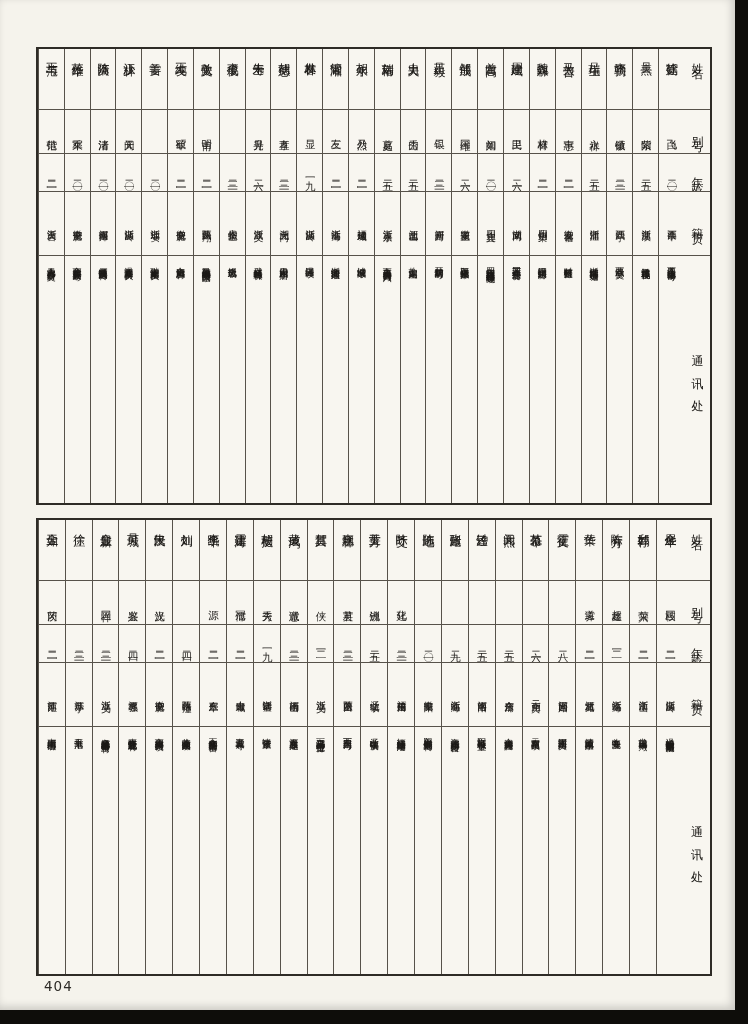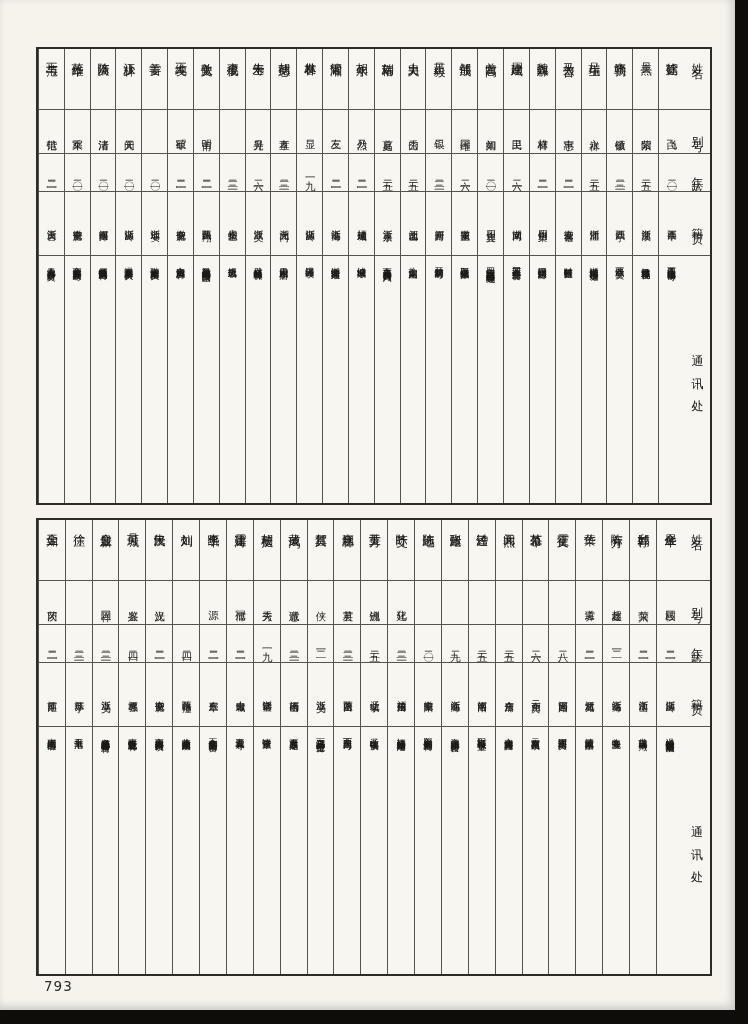--- a/index.html
+++ b/index.html
@@ -936,17 +936,17 @@
         </div>
         <div class="cell c-origin">
           <span>江苏南汇</span>
         </div>
         <div class="cell c-addr">
           <span>南汇周浦中心河镇</span>
         </div>
       </div>
     </section>
 
-  <div class="pageno">793</div>
+  <div class="pageno">404</div>
 </div>
 
 <div class="edge-right"></div>
 <div class="edge-bottom"></div>
 
 </body></html>

